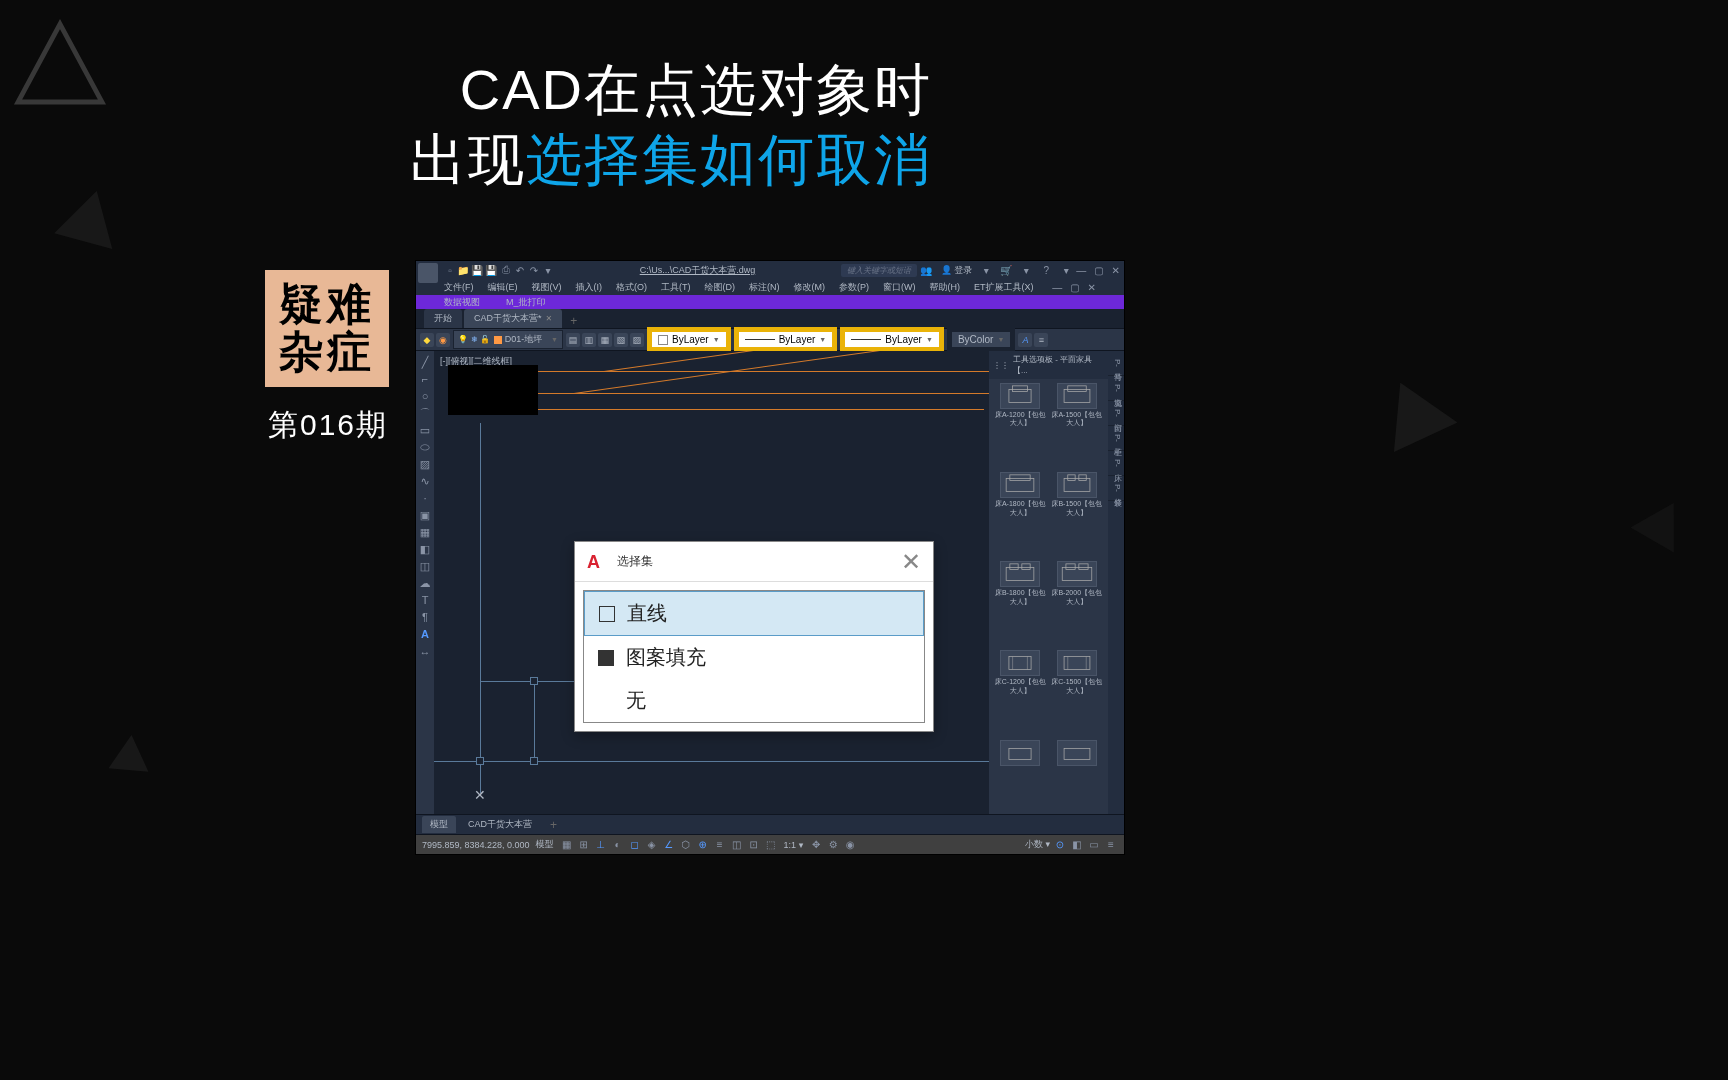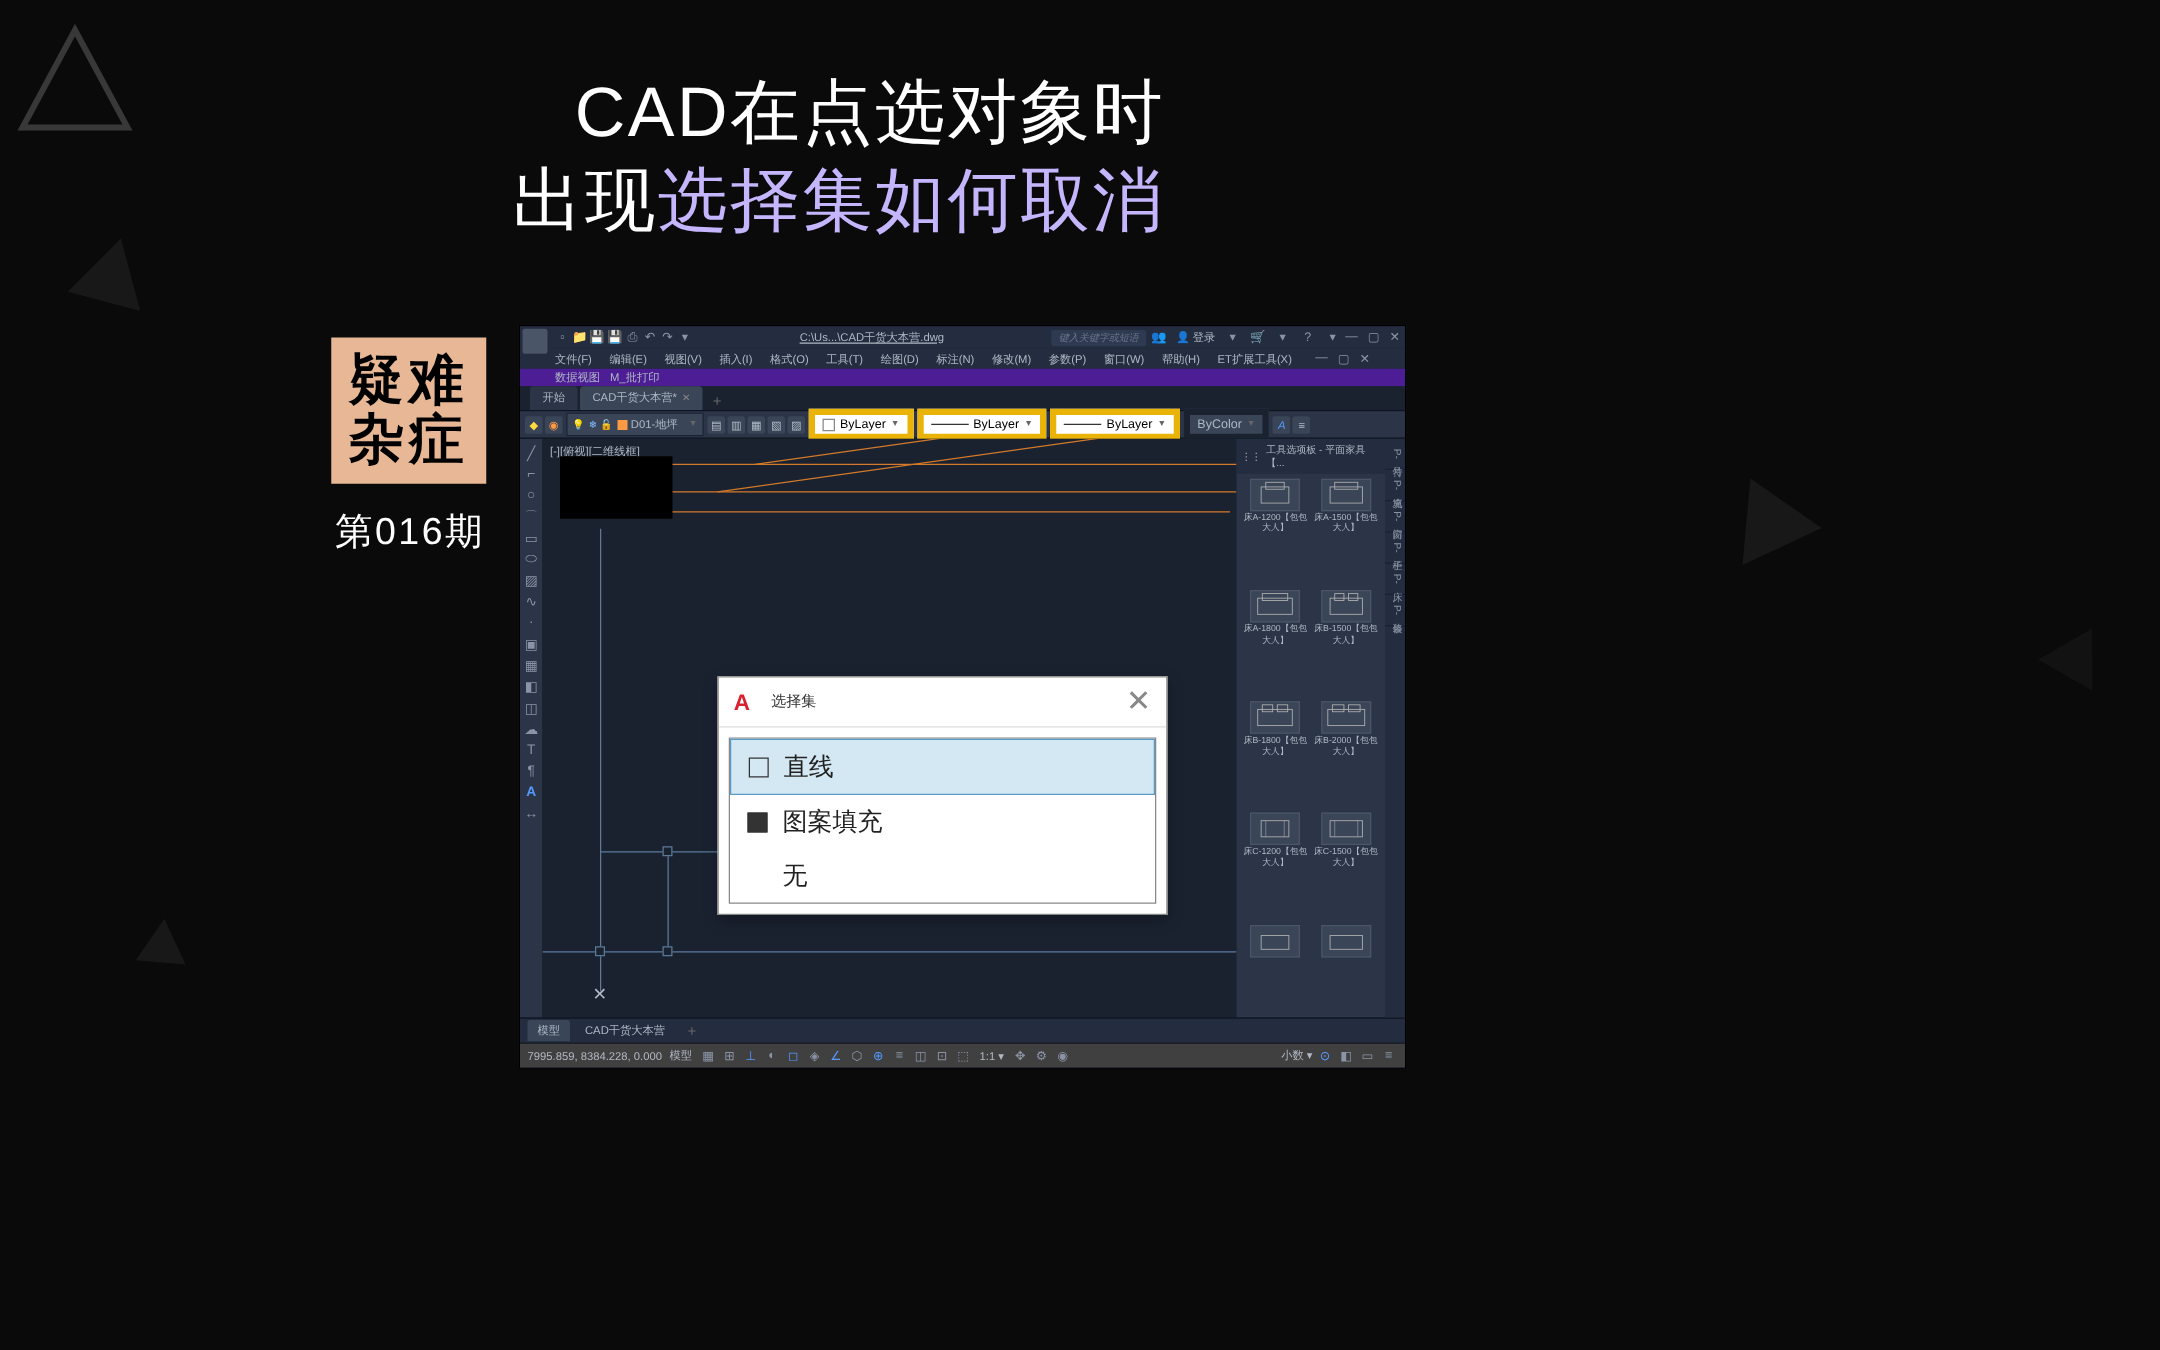--- a/index.html
+++ b/index.html
@@ -11,42 +11,42 @@
 .tri2 { top: 380px; right: 280px; border-width: 0 35px 60px 35px; border-color: transparent transparent #444 transparent; transform: rotate(-25deg); }
 .tri3 { bottom: 310px; left: 110px; border-width: 0 20px 35px 20px; border-color: transparent transparent #444 transparent; transform: rotate(5deg); }
 .tri4 { top: 500px; right: 40px; border-width: 0 25px 43px 25px; border-color: transparent transparent #444 transparent; transform: rotate(30deg); opacity:0.15; }
 .tri5 { bottom: 120px; left: 170px; width: 120px; height: 120px; opacity: 0.5; }
 .tri5 svg { width: 100%; height: 100%; }
 
 
 .headline { position: absolute; top: 55px; left: 410px; }
 .headline div { font-size: 56px; font-weight: 400; line-height: 1.25; letter-spacing: 2px; text-align: right; }
 .hl-white { color: #ffffff; }
-.hl-yellow { color: #c4b5fd; }
+.hl-yellow { color: #0ea5e9; }
 
 
 .badge { position: absolute; top: 270px; left: 265px; background: #e8b896; color: #000; font-size: 44px; font-weight: 900; padding: 10px 14px; line-height: 1.1; letter-spacing: 4px; text-align: center; }
 .episode { position: absolute; top: 405px; left: 268px; color: #fff; font-size: 30px; font-weight: 400; letter-spacing: 2px; }
 
 
 .cad { position: absolute; top: 260px; left: 415px; width: 710px; height: 595px; background: #1c2433; border: 1px solid #000; display: flex; flex-direction: column; font-size: 9px; color: #b0b8c4; }
 
 
 .titlebar { height: 18px; background: #232d3f; display: flex; align-items: center; padding: 0 4px; gap: 4px; }
 .titlebar-icons { display: flex; gap: 2px; align-items: center; }
 .mini-icon { width: 12px; height: 12px; display: flex; align-items: center; justify-content: center; color: #8a94a6; font-size: 10px; }
 .title-path { flex: 1; text-align: center; font-size: 9px; color: #b0b8c4; text-decoration: underline; }
 .search-box { background: #2e3a52; padding: 1px 6px; font-size: 8px; color: #6a7488; border-radius: 2px; font-style: italic; }
 .login { color: #b0b8c4; font-size: 9px; display: flex; align-items: center; gap: 2px; }
 .win-controls { display: flex; gap: 8px; }
 .win-btn { color: #8a94a6; font-size: 10px; }
 
 
 .menubar { height: 16px; background: #232d3f; display: flex; align-items: center; padding: 0 28px; gap: 14px; font-size: 9px; color: #b0b8c4; }
-.menubar2 { height: 14px; background: #4c1d95; display: flex; align-items: center; padding: 0 28px; gap: 8px; font-size: 9px; color: #b0b8c4; }
+.menubar2 { height: 14px; background: #6d28d9; display: flex; align-items: center; padding: 0 28px; gap: 26px; font-size: 9px; color: #b0b8c4; }
 
 
 .doctabs { height: 20px; background: #1a2230; display: flex; align-items: flex-end; padding: 0 8px; gap: 2px; border-bottom: 1px solid #0f1520; }
 .doctab { background: #2b3547; padding: 3px 10px; font-size: 9px; border-radius: 3px 3px 0 0; display: flex; align-items: center; gap: 4px; }
 .doctab.active { background: #3a4558; }
 .doctab .x { color: #888; font-size: 8px; }
 .add-tab { color: #666; padding: 0 6px; font-size: 12px; }
 
 
 .propbar { height: 22px; background: #2b3547; display: flex; align-items: center; padding: 2px 4px; gap: 3px; border-bottom: 1px solid #0f1520; }

